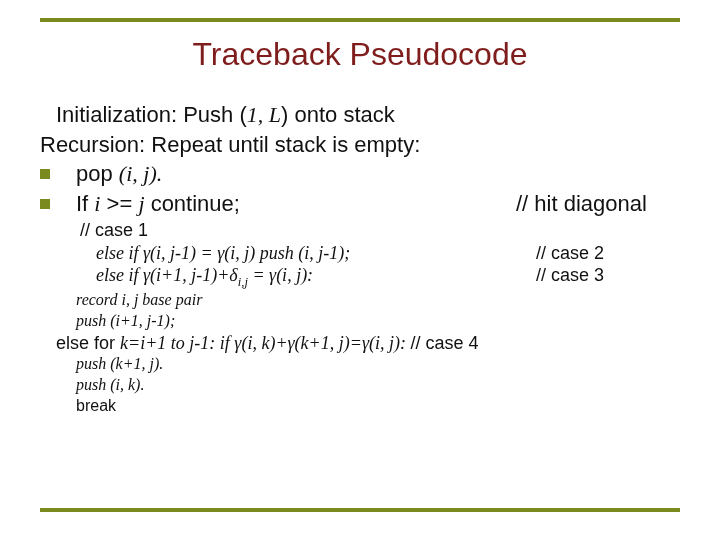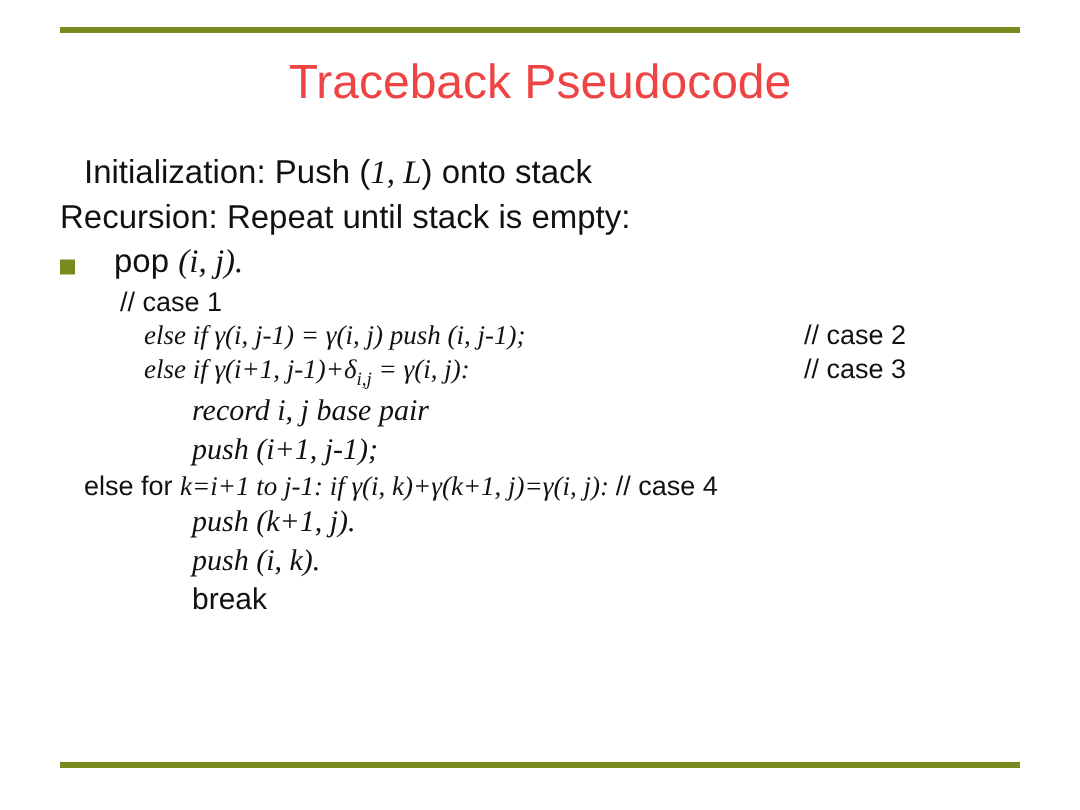--- a/index.html
+++ b/index.html
@@ -22,31 +22,31 @@
   .rule {
     height: 4px;
     background: #7a8a1f;
     width: 100%;
   }
   .rule.top { margin-top: 6px; }
   .rule.bottom { position: absolute; left: 40px; right: 40px; bottom: 28px; width: auto; }
   .title {
     text-align: center;
     font-size: 32px;
-    color: #ef4444;
+    color: #7f1d1d;
     margin: 14px 0 28px 0;
     font-weight: 400;
   }
   .body {
     font-size: 22px;
     line-height: 1.25;
     color: #111;
   }
   .line { margin: 2px 0; }
-  .bullet-line { display: flex; align-items: center; margin: 2px 0; }
+  .bullet-line { display: flex; align-items: flex-start; margin: 2px 0; }
   .sq {
     display: inline-block;
     width: 10px;
     height: 10px;
     background: #7a8a1f;
     margin-right: 10px;
     margin-top: 9px;
     flex: 0 0 auto;
   }
   .bl-body { flex: 1; }
@@ -54,22 +54,22 @@
   .cmt { display: inline-block; }
   .col2 { display: flex; }
   .col2 .left { flex: 0 0 440px; }
   .col2 .right { flex: 1; }
   .sub {
     font-size: 18px;
     margin-left: 40px;
     line-height: 1.25;
   }
   .sub2 {
-    font-size: 20px;
-    margin-left: 88px;
+    font-size: 16px;
+    margin-left: 36px;
     line-height: 1.3;
   }
   .greek { font-family: "Times New Roman", Times, serif; font-style: italic; }
   .subscript { font-size: 0.7em; vertical-align: sub; font-style: italic; font-family: "Times New Roman", Times, serif;}
   .nowrap { white-space: nowrap; margin-left: 16px; }
 </style>
 </head>
 <body>
 
 <div class="slide">
@@ -85,20 +85,31 @@
 
     <div class="line">Recursion: Repeat until stack is empty:</div>
 
     <div class="bullet-line">
       <span class="sq"></span>
       <div class="bl-body nowrap">
         <span>pop </span><span class="ital">(i, j).</span>
       </div>
     </div>
 
+    <div class="bullet-line">
+      <span class="sq"></span>
+      <div class="bl-body col2">
+        <div class="left nowrap">
+          <span>If </span><span class="ital">i</span><span> &gt;= </span><span class="ital">j</span><span> continue;</span>
+        </div>
+        <div class="right">
+          <span class="cmt">// hit diagonal</span>
+        </div>
+      </div>
+    </div>
 
     <div class="sub col2">
       <div class="right"><span>// case 1</span></div>
     </div>
 
     <div class="sub col2">
       <div class="left nowrap"><span class="greek">else if γ(i, j-1) = γ(i, j) push (i, j-1);</span></div>
       <div class="right"><span>// case 2</span></div>
     </div>
 

